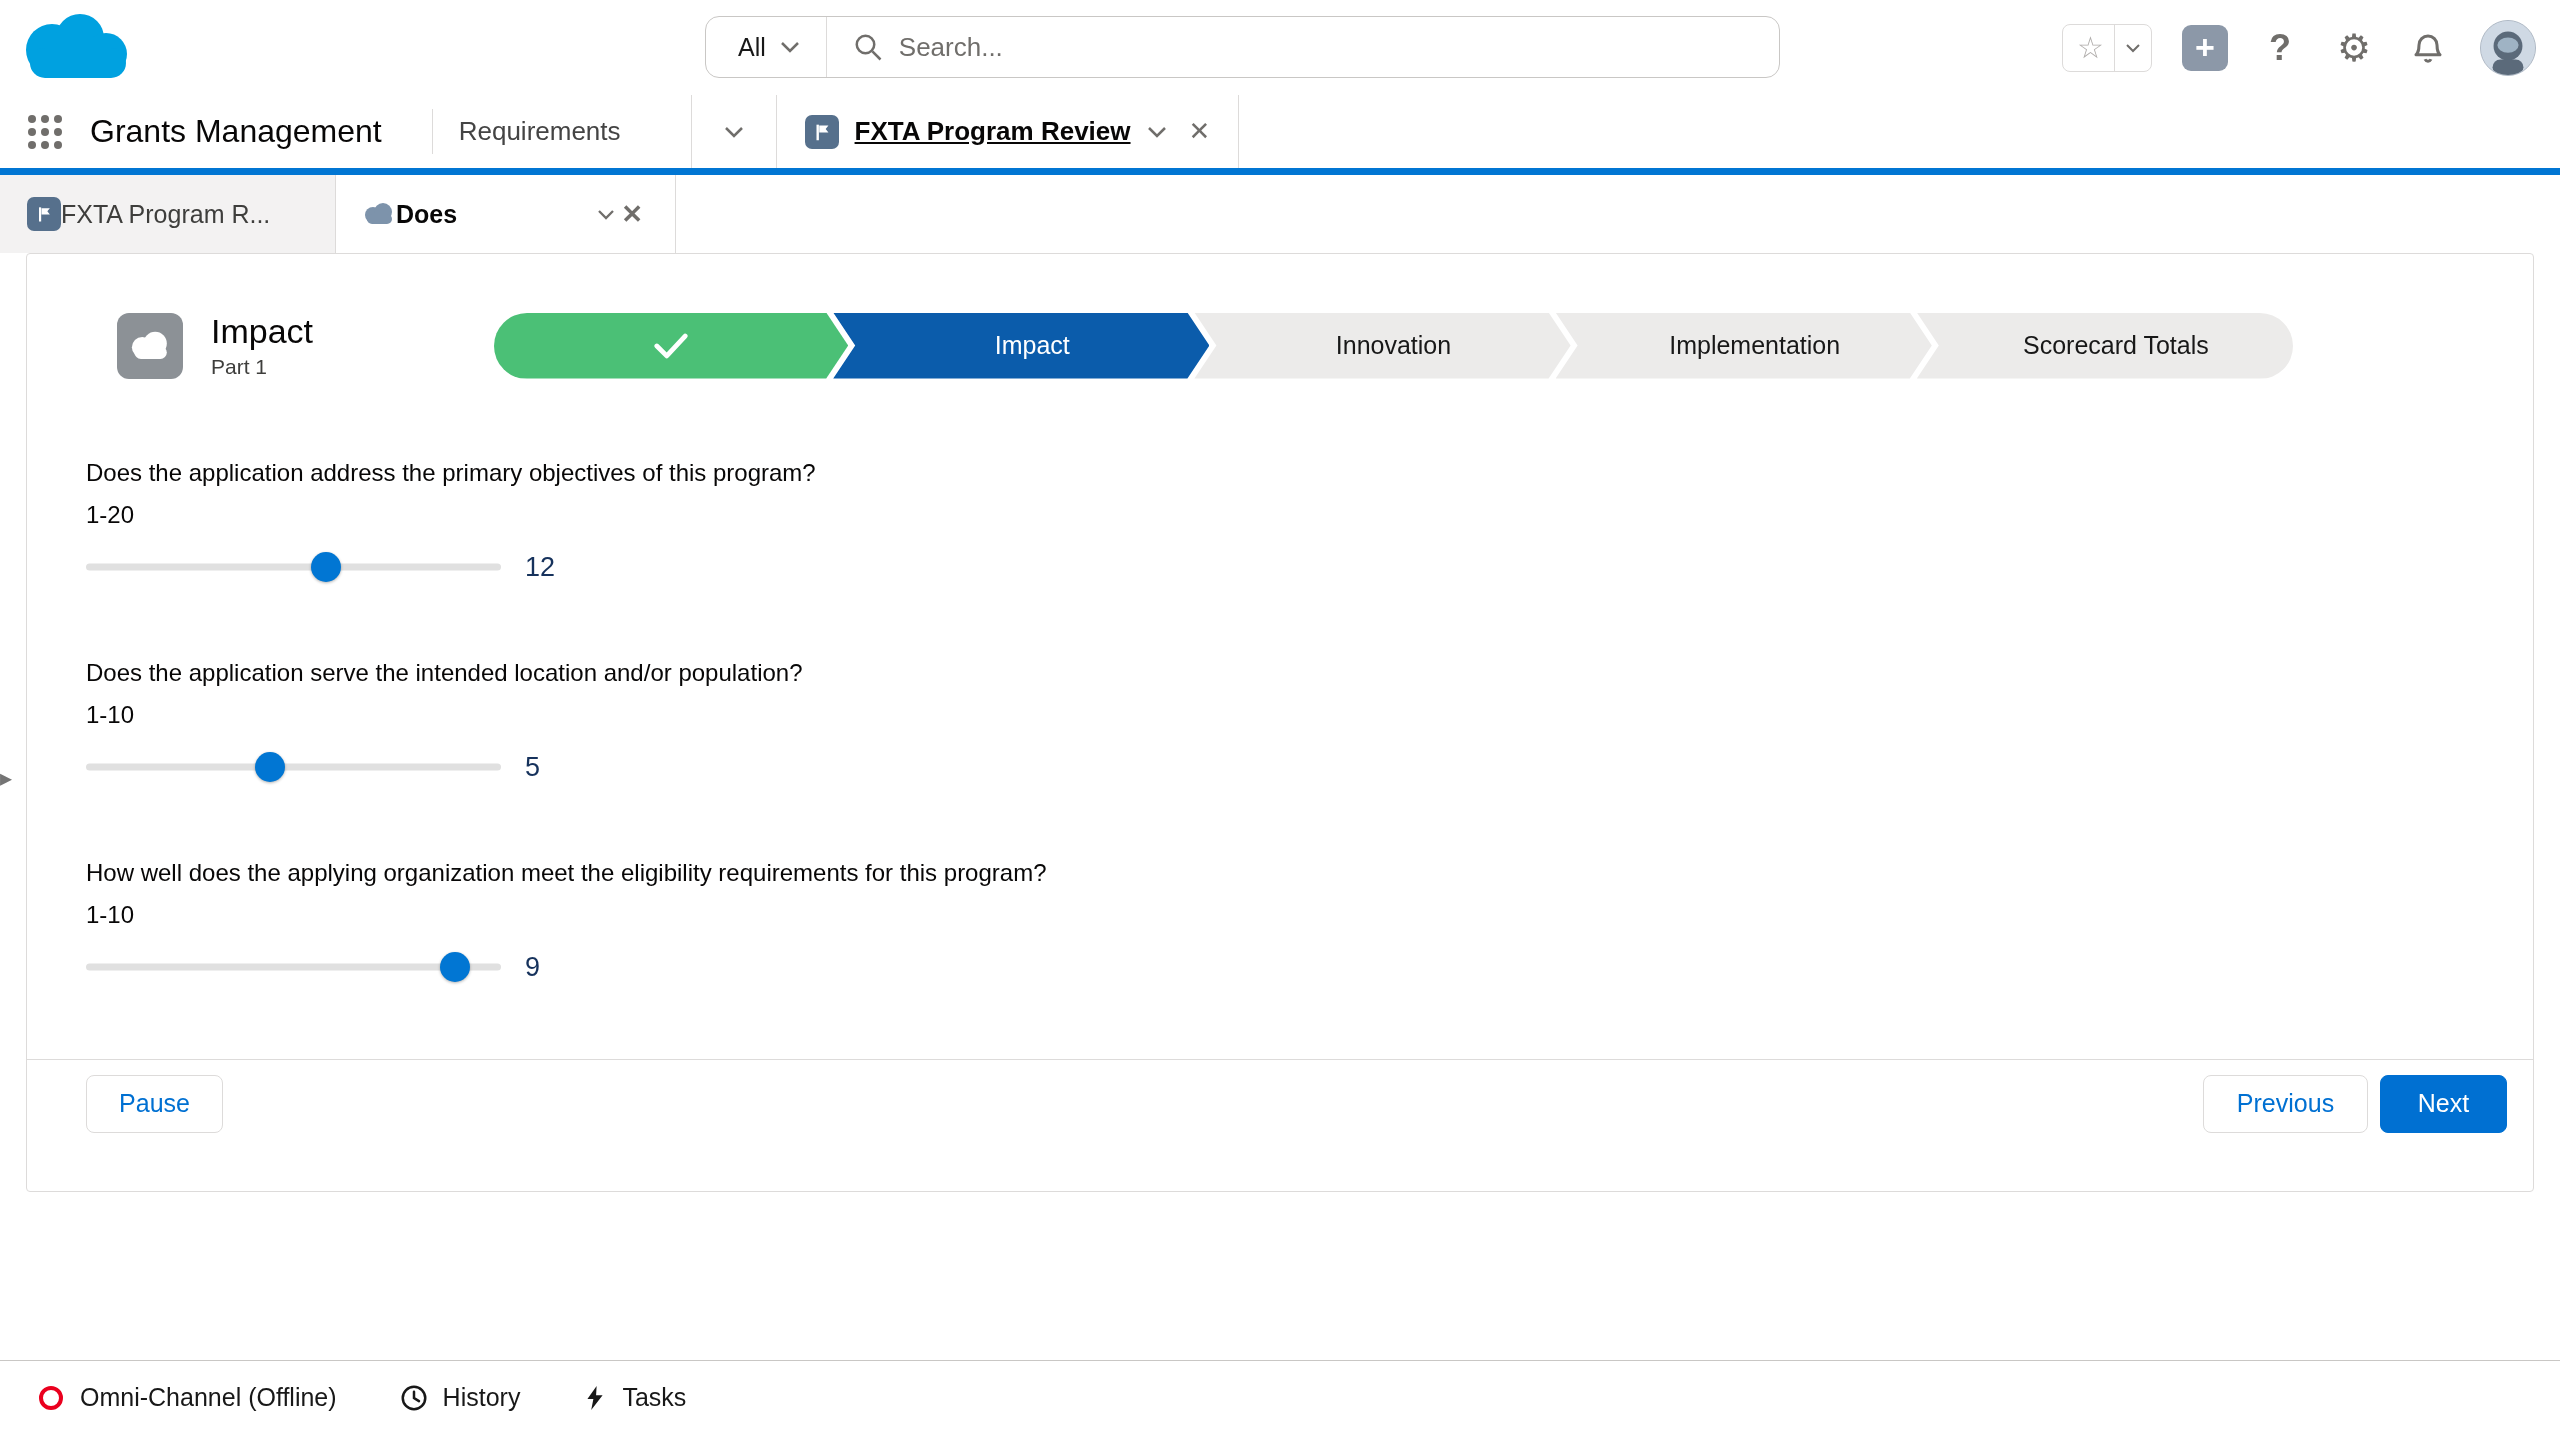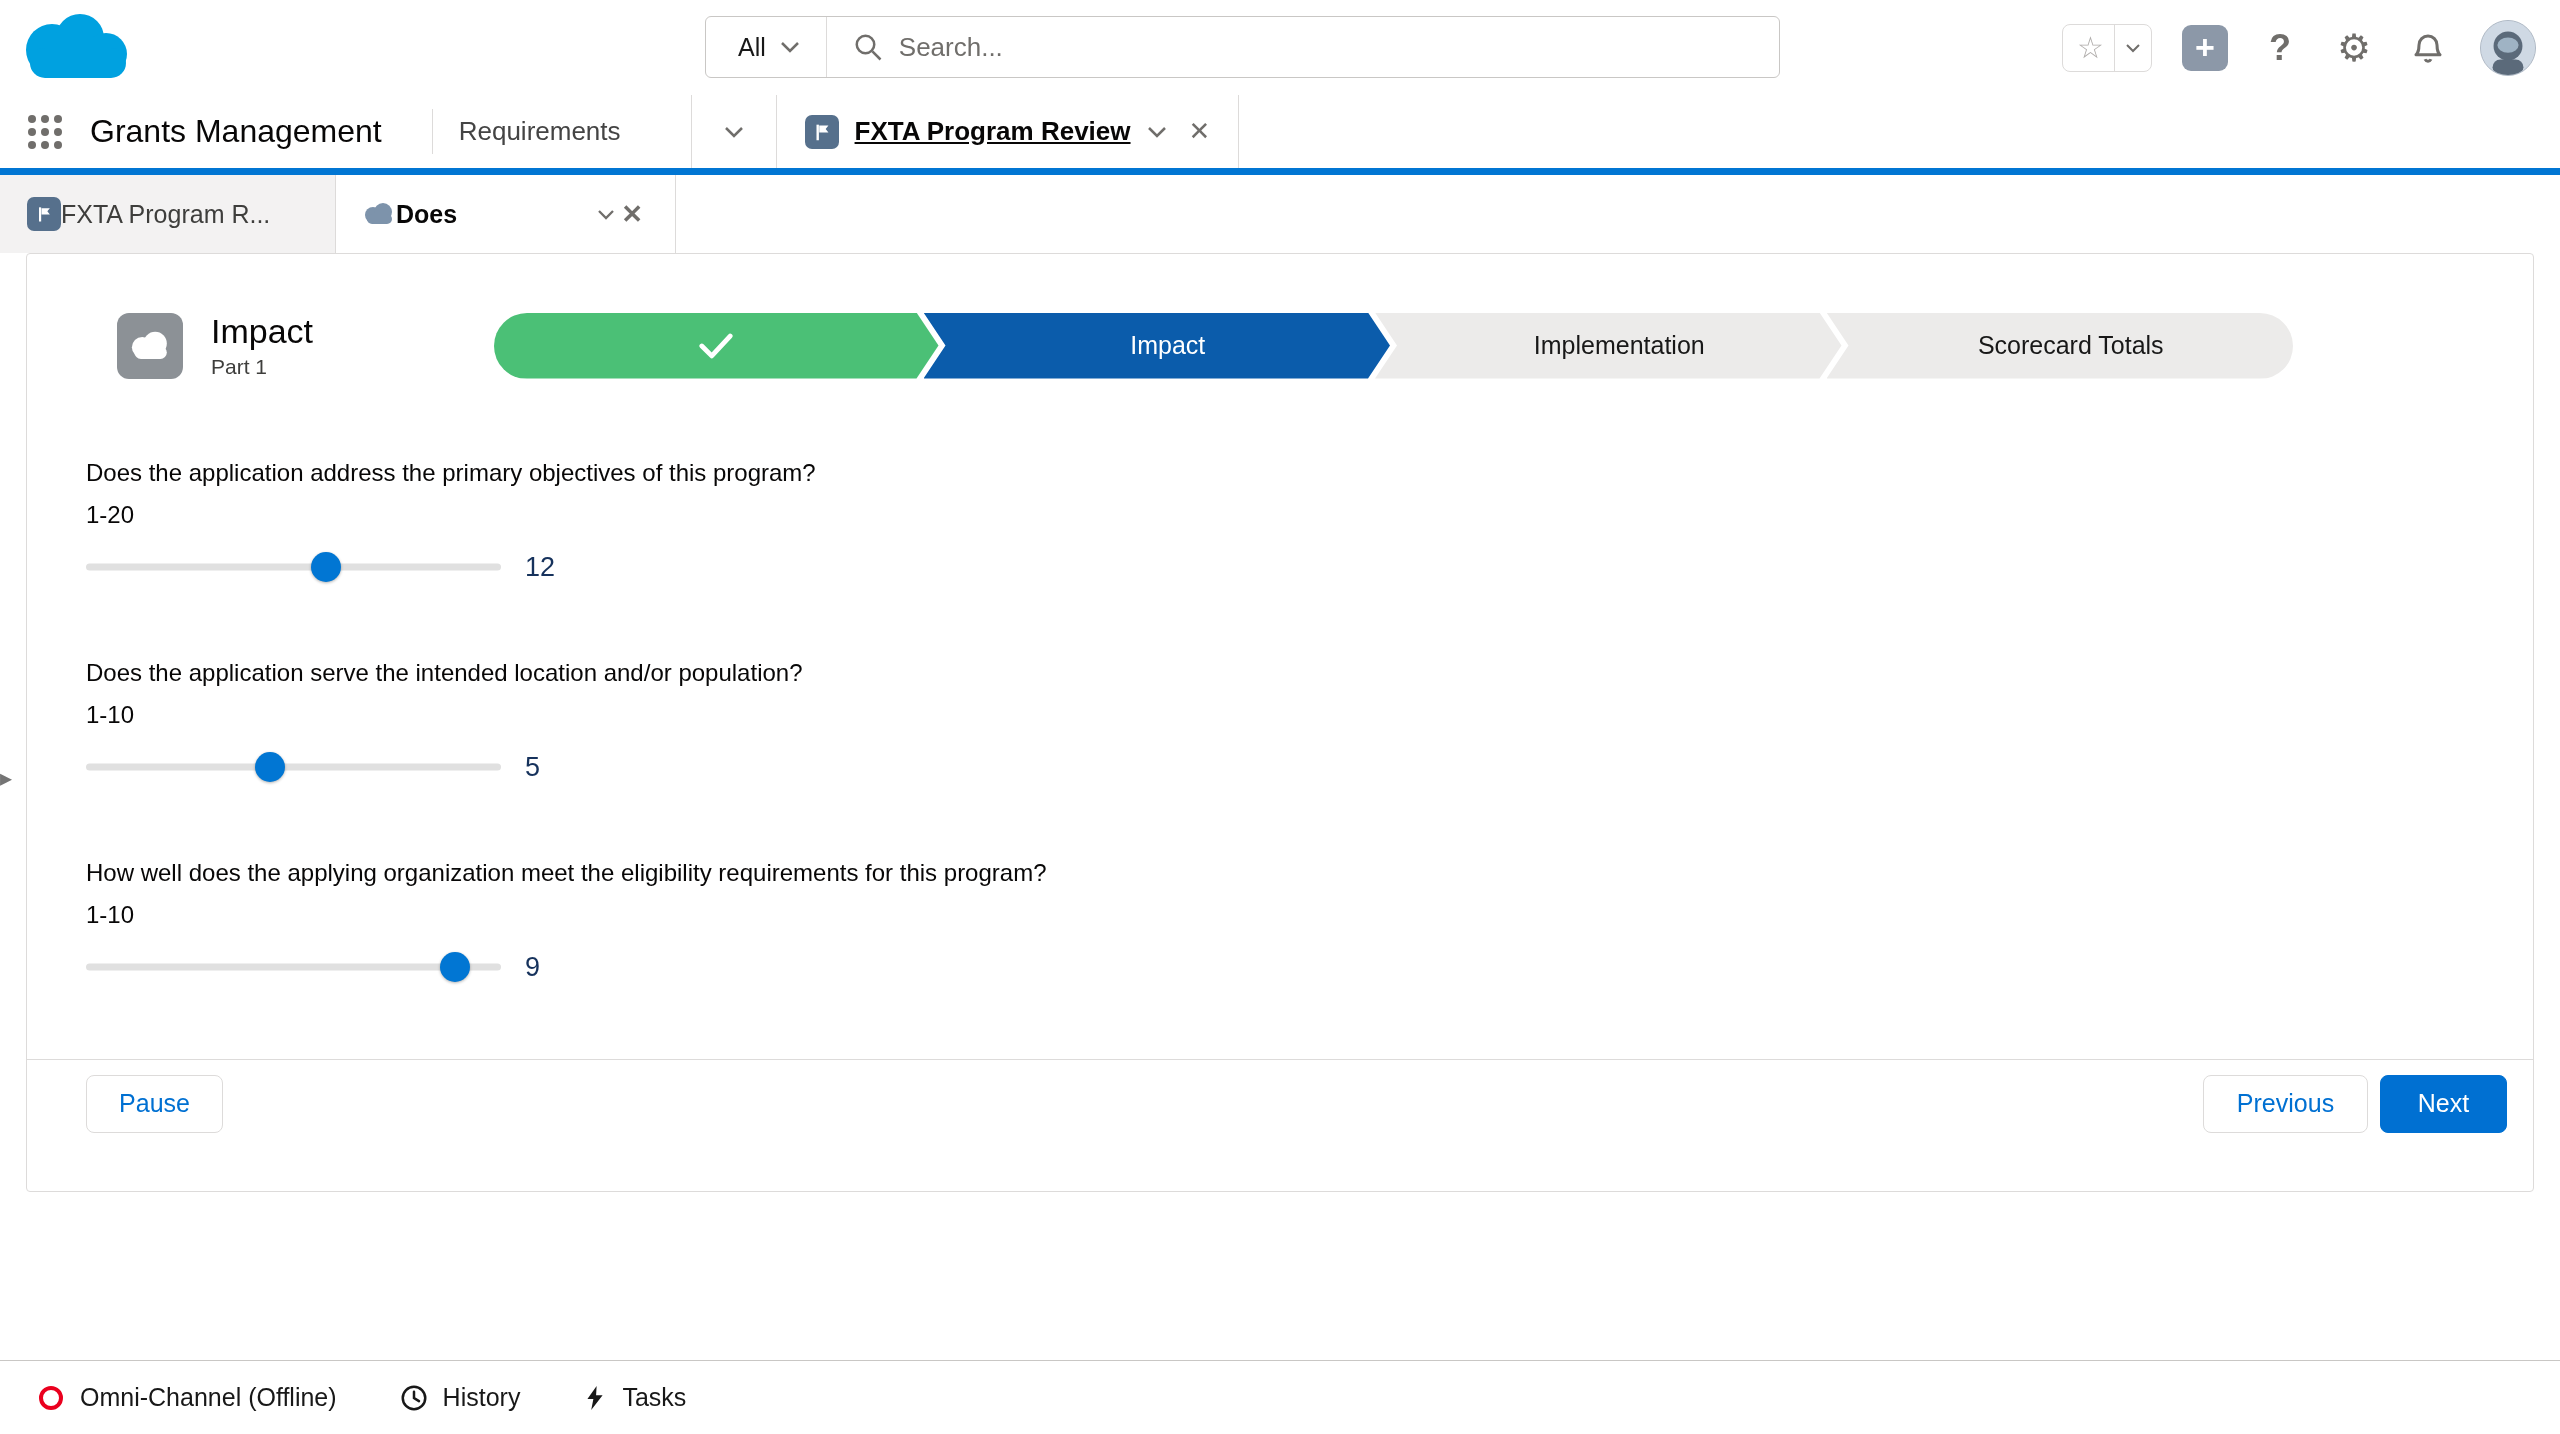--- a/index.html
+++ b/index.html
@@ -4,21 +4,21 @@
 <style>
   * { margin:0; padding:0; box-sizing:border-box; }
   html,body { background:#fff; }
   body { font-family:"Liberation Sans", sans-serif; color:#181818; }
   .screen { position:relative; width:2560px; height:1434px; background:#fff; overflow:hidden; }
 
   
   .global-header { height:95px; display:flex; align-items:center; background:#fff; position:relative; }
   .logo { margin-left:16px; width:120px; height:78px; display:flex; align-items:center; }
   .search-wrap { position:absolute; left:705px; top:16px; width:1075px; height:62px;
-    border:1px solid #c9c7c5; border-radius:6px; display:flex; align-items:center; background:#fff; }
+    border:1px solid #c9c7c5; border-radius:14px; display:flex; align-items:center; background:#fff; }
   .search-scope { display:flex; align-items:center; gap:14px; padding:0 26px 0 32px; height:100%;
     border-right:1px solid #dddbda; cursor:pointer; }
   .search-scope .scope-label { font-size:25px; color:#181818; }
   .search-input-area { display:flex; align-items:center; gap:16px; padding-left:26px; flex:1; }
   .search-input-area input { border:none; outline:none; font-size:26px; flex:1;
     font-family:"Liberation Sans", sans-serif; color:#181818; background:transparent; }
   .search-input-area input::placeholder { color:#706e6b; }
   .header-right { position:absolute; right:24px; top:0; height:95px; display:flex; align-items:center; gap:30px; }
   .fav-box { display:flex; align-items:stretch; border:1px solid #dddbda; border-radius:8px; height:48px; }
   .fav-star { display:flex; align-items:center; padding:0 10px 0 14px; font-size:30px; color:#b0adab; }
@@ -269,20 +269,23 @@
         <div class="path">
           <div class="stage first complete">
             <svg class="icon-svg" width="34" height="26" viewBox="0 0 24 18">
               <path d="M2 9 L9 16 L22 2" fill="none" stroke="#fff" stroke-width="3.4" stroke-linecap="round" stroke-linejoin="round"></path>
             </svg>
           </div>
           <div class="stage current">
             <span>Impact</span>
           </div>
           <div class="stage incomplete">
+            <span>Innovation</span>
+          </div>
+          <div class="stage incomplete">
             <span>Implementation</span>
           </div>
           <div class="stage last incomplete">
             <span>Scorecard Totals</span>
           </div>
         </div>
       </div>
 
       <div class="questions">
 

